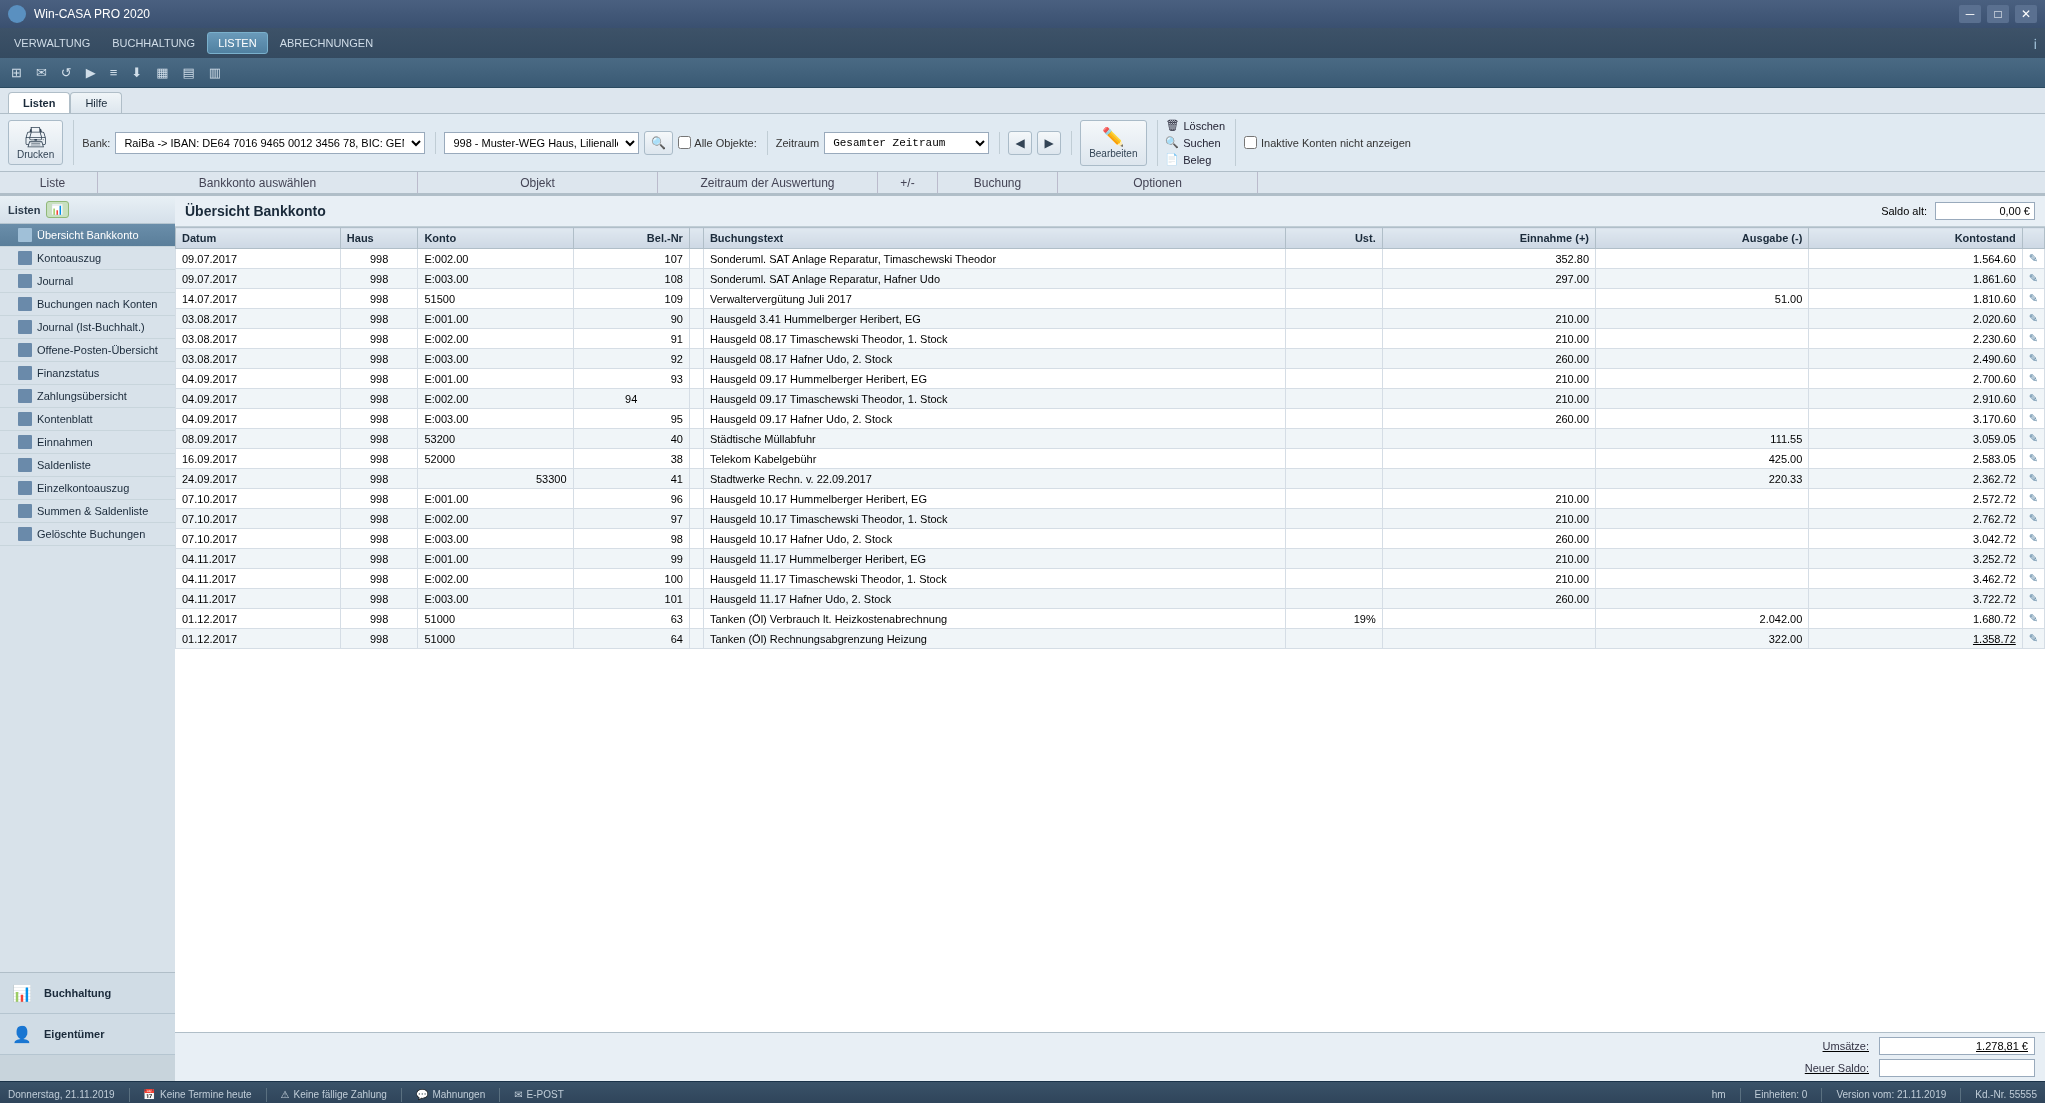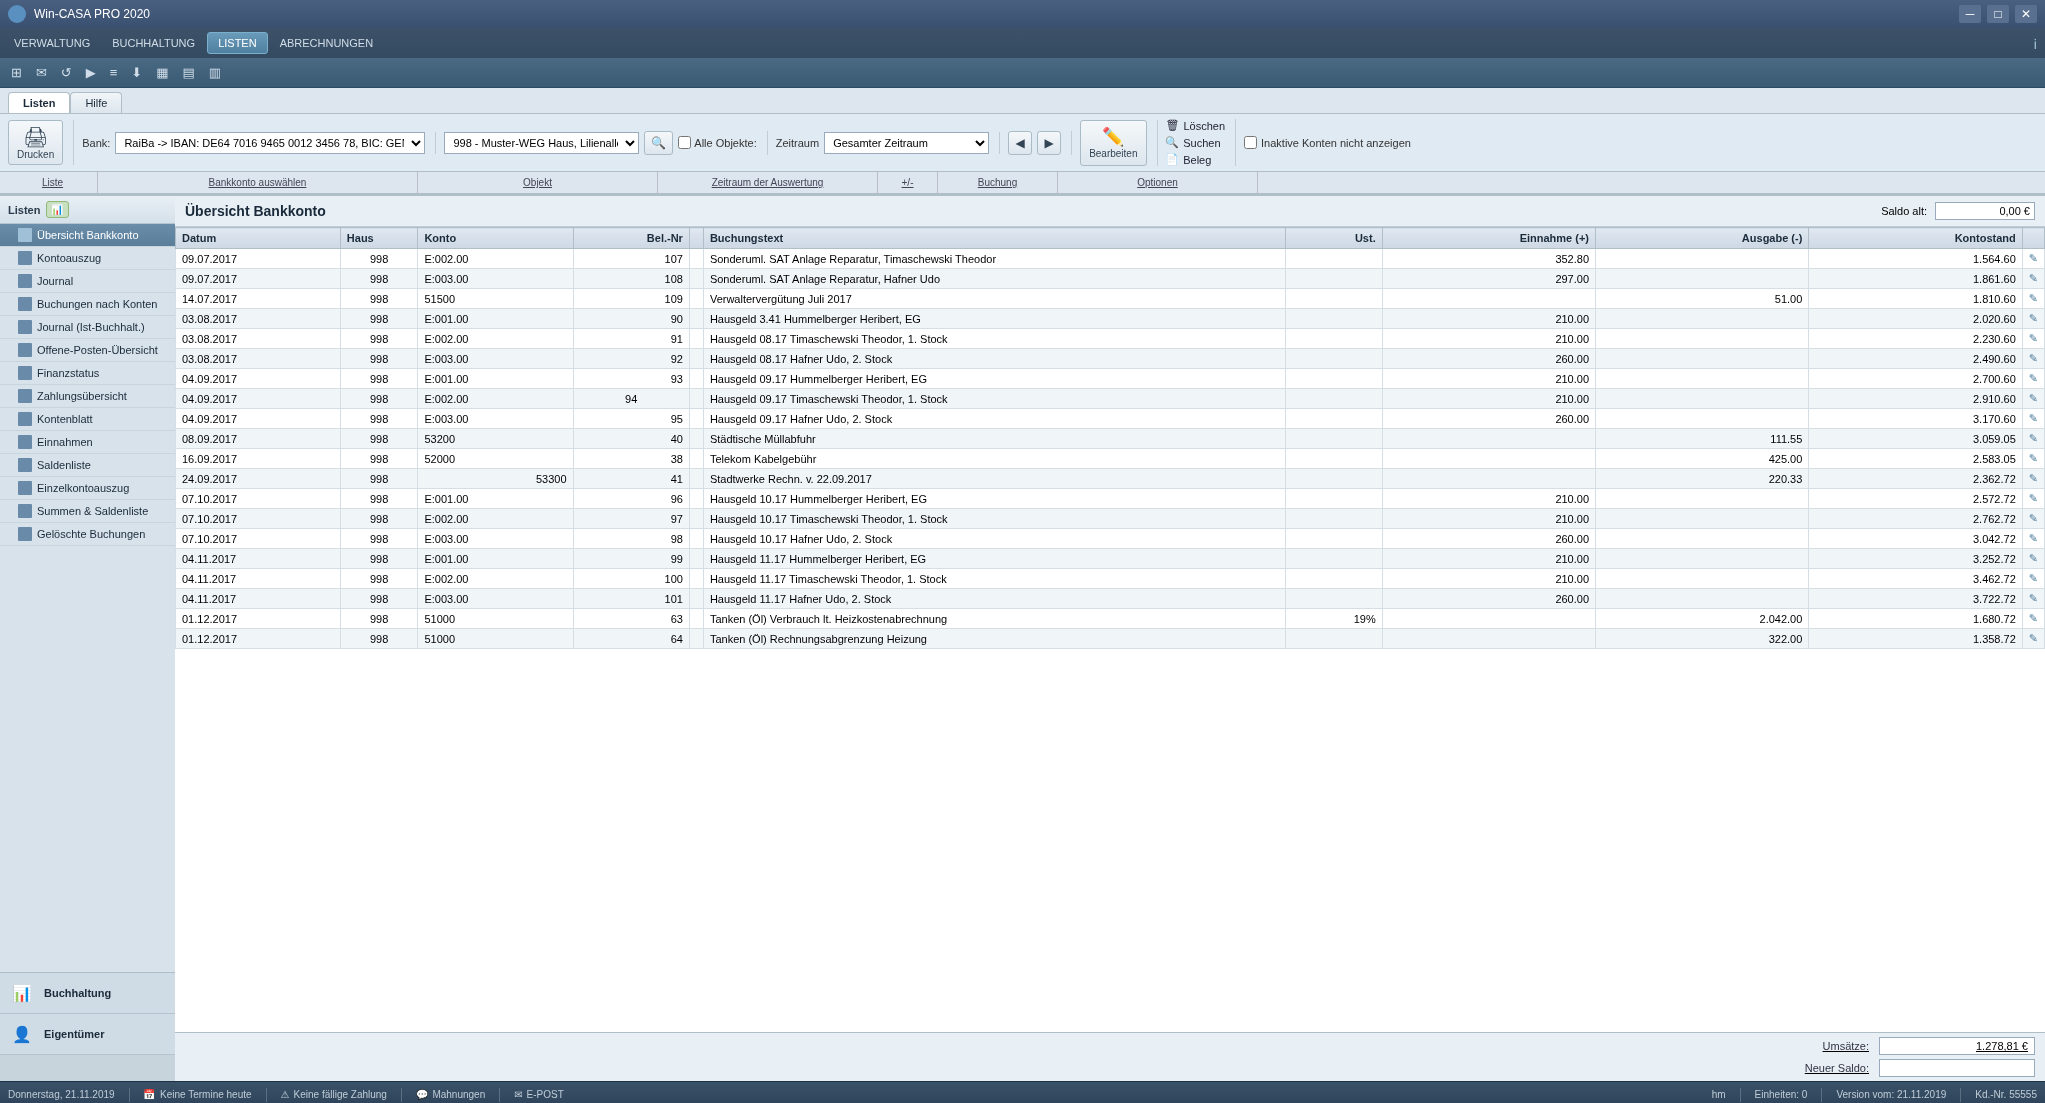--- a/index.html
+++ b/index.html
@@ -86,29 +86,28 @@
     #labels-bar {
       background: #dde6ee;
       height: 22px;
       display: flex;
       align-items: center;
       border-bottom: 1px solid #b0bec8;
       padding: 0 8px;
       gap: 0;
     }
     .label-section {
-      font-size: 10px;
+      font-size: 12px;
       color: #445;
       display: flex;
       align-items: center;
       justify-content: center;
       border-right: 1px solid #bbc;
       height: 100%;
       padding: 0 10px;
-      text-decoration: underline;
     }
     
     #main {
       display: flex;
       background: #c8d4dc;
       height: calc(1103px - 28px - 30px - 30px - 80px - 22px - 22px - 26px);
     }
     .sidebar-item {
       padding: 4px 8px 4px 18px;
       font-size: 11px;
@@ -426,21 +425,21 @@
       </select>
       <button class="icon-btn">🔍</button>
       <label style="font-size:11px;color:#333;display:flex;align-items:center;gap:3px;">
         <input type="checkbox" style="">
         <span>Alle Objekte:</span>
       </label>
     </div>
 
     <div class="ctrl-group">
       <label style="font-size:11px;color:#333;">Zeitraum</label>
-      <select style="font-size:11px;border:1px solid #99aabc;height:22px;width:165px;background:#fff;padding:2px 4px;">
+      <select style="font-size:11px;border:1px solid #99aabc;height:22px;width:165px;background:#fff;padding:2px 4px;font-family:Liberation Mono, monospace;">
         <option>Gesamter Zeitraum</option>
       </select>
     </div>
 
     <div class="ctrl-group">
       <button class="icon-btn">◀</button>
       <button class="icon-btn">▶</button>
     </div>
 
     <div class="ctrl-group">
@@ -846,21 +845,21 @@
             <tr>
               <td style="text-align: left;">01.12.2017</td>
               <td style="text-align: center;">998</td>
               <td style="text-align: left;">51000</td>
               <td style="text-align: right;">64</td>
               <td style="text-align: center;"></td>
               <td style="text-align: left;">Tanken (Öl) Rechnungsabgrenzung Heizung</td>
               <td style="text-align: right;"></td>
               <td style="text-align: right;"></td>
               <td style="text-align: right;">322.00</td>
-              <td style="text-align: right;">1.358.72</td>
+              <td style="text-align: right; text-decoration: underline;">1.358.72</td>
               <td style="text-align: center; color: rgb(85, 128, 160);">✎</td>
             </tr>
           </tbody>
       </table>
     </div>
 
     <div id="totals-bar">
       <div class="totals-row">
         <span class="totals-label">Umsätze:</span>
         <input type="text" class="totals-value" style="border: 1px solid rgb(153, 170, 188); background: rgb(255, 255, 255); padding: 2px 6px; min-width: 120px; text-align: right; font-size: 11px;" value="1.278,81 €">

